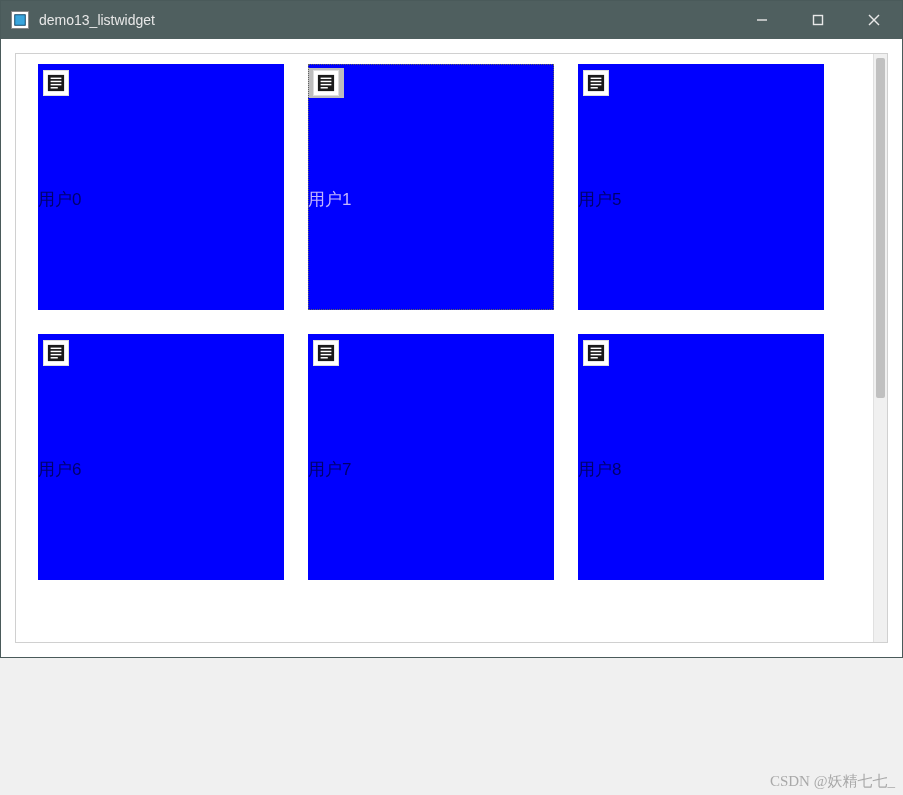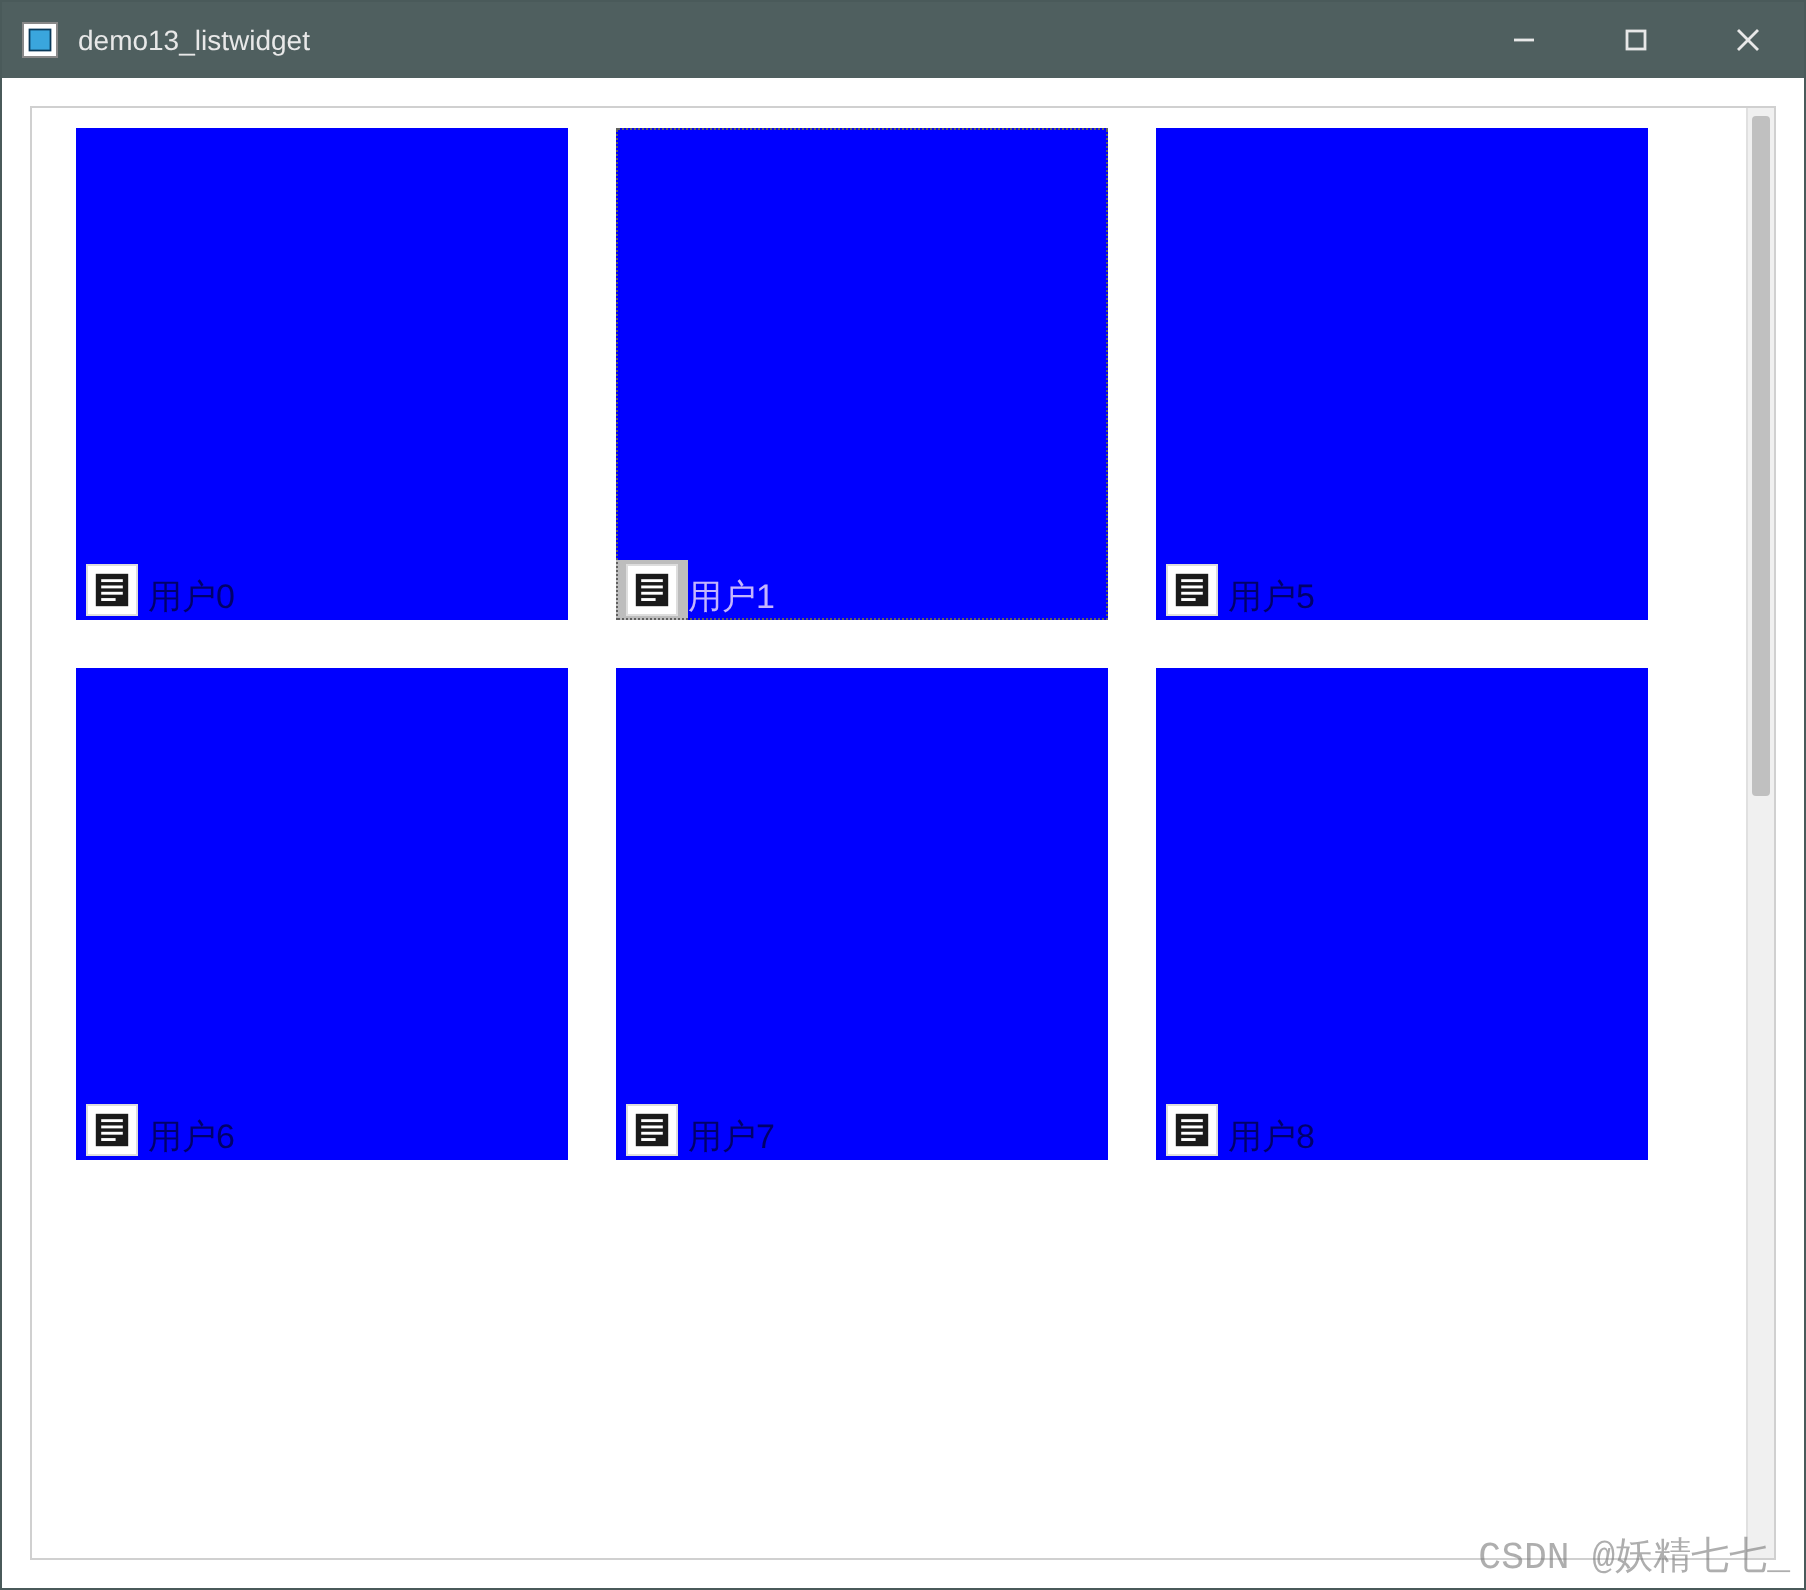--- a/index.html
+++ b/index.html
@@ -10,21 +10,21 @@
     body {
       font-family: "Segoe UI", Tahoma, sans-serif;
       background: #f0f0f0;
       width: 903px;
       height: 795px;
       overflow: hidden;
       position: relative;
     }
     .window {
       width: 903px;
-      height: 795px;
+      height: 658px;
       background: #ffffff;
       display: flex;
       flex-direction: column;
       border: 1px solid #4a5a5a;
     }
     .titlebar {
       height: 38px;
       background: #4f5f5f;
       display: flex;
       align-items: center;
@@ -82,22 +82,22 @@
       grid-template-columns: repeat(3, 246px);
       grid-auto-rows: 246px;
       gap: 24px 24px;
       align-content: start;
       justify-content: start;
     }
     .list-item {
       background: #0000ff;
       position: relative;
       display: flex;
-      flex-direction: row;
-      align-items: flex-end;
+      flex-direction: column;
+      align-items: flex-start;
       color: #000080;
       font-size: 16px;
     }
     .list-item.selected {
       outline: 1px dotted #606060;
       outline-offset: -1px;
     }
     .list-item.selected .icon-slot {
       background: #bdbdbd;
     }
@@ -140,23 +140,23 @@
       right: 2px;
       top: 4px;
       height: 340px;
       background: #c0c0c0;
       border-radius: 2px;
     }
     .watermark {
       position: absolute;
       right: 8px;
       bottom: 4px;
-      font-size: 19px;
+      font-size: 15px;
       color: rgba(120,120,120,0.6);
-      font-family: Liberation Mono, monospace;
+      font-family: Liberation Serif, serif;
       pointer-events: none;
     }
   </style>
 </head>
 <body>
 
 <div class="window">
   <div class="titlebar">
     <span class="titlebar-icon">
       <svg viewBox="0 0 16 16">

